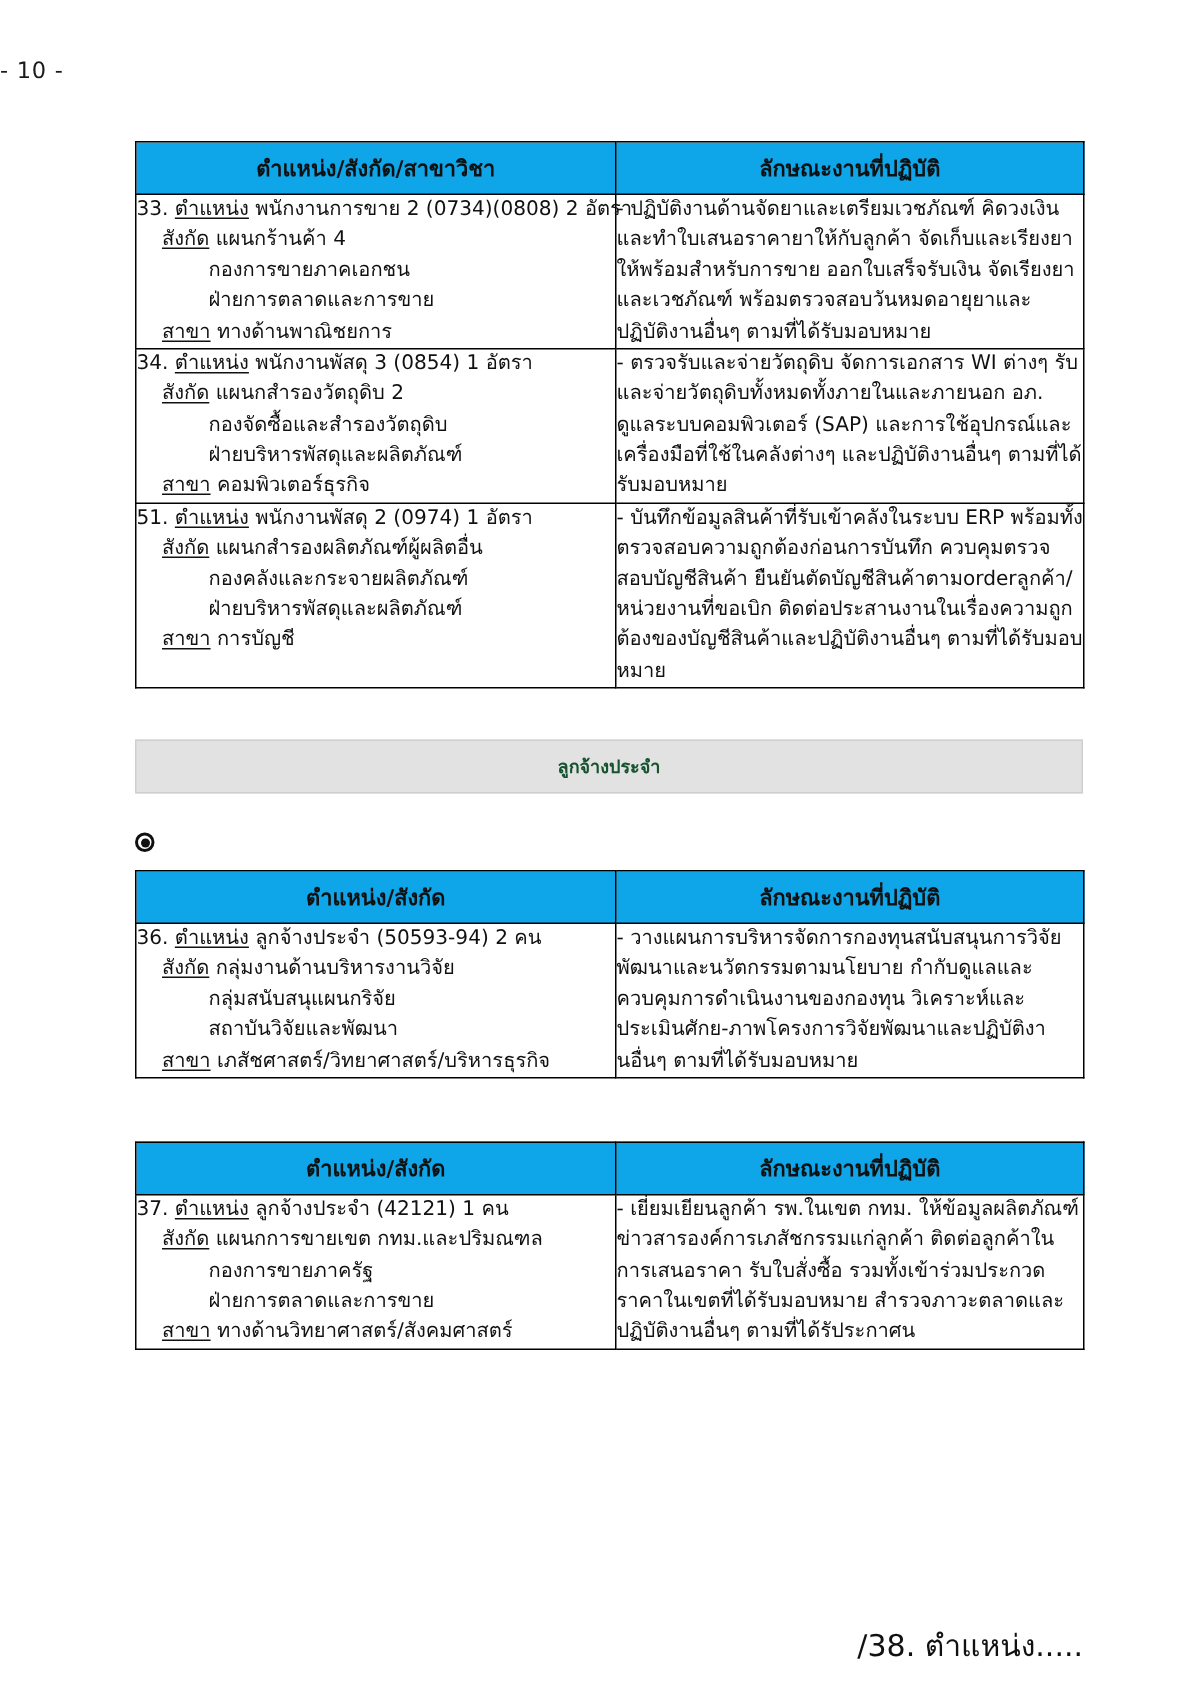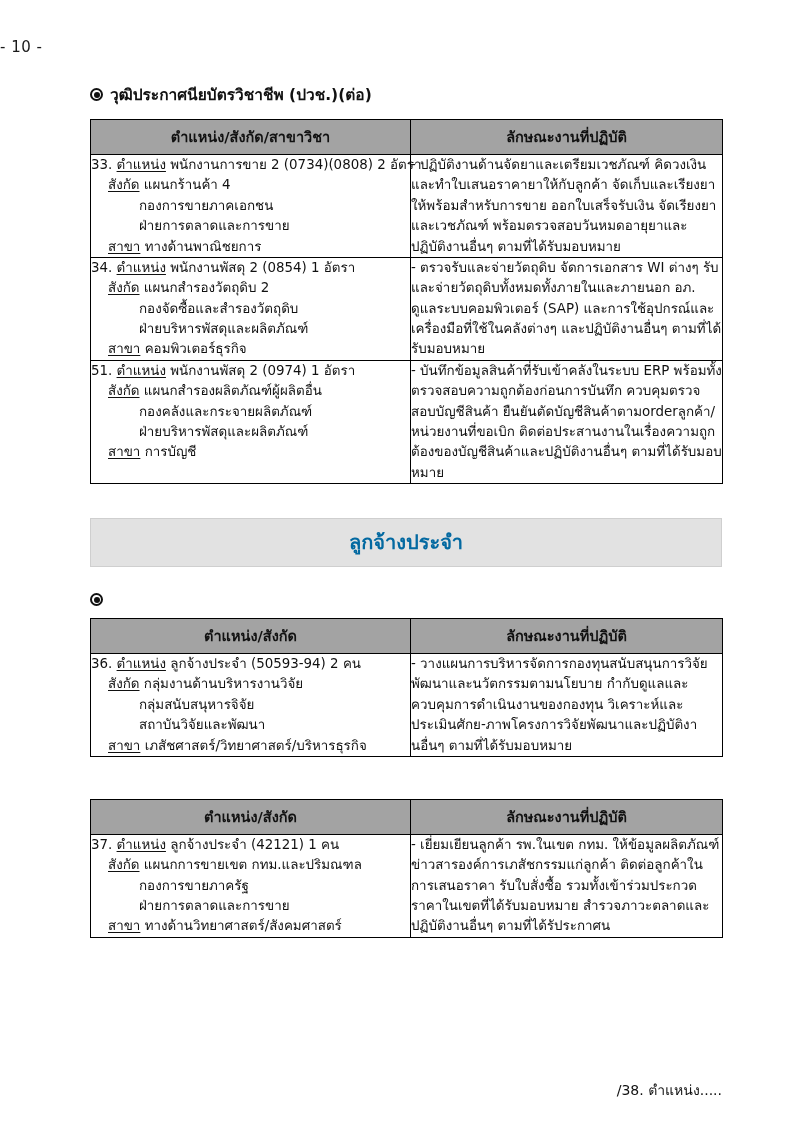--- a/index.html
+++ b/index.html
@@ -71,21 +71,21 @@
     margin-left: 90px;
     table-layout: fixed;
   }
   table.doc-table th,
   table.doc-table td {
     border: 1px solid #000;
     vertical-align: top;
     padding: 0;
   }
   table.doc-table th {
-    background: #a3a3a3;
+    background: #0ea5e9;
     text-align: center;
     font-weight: 600;
     font-size: 14.5px;
     padding: 5px 4px 6px 4px;
     color: #111;
     margin-left: 24px;
   }
   col.col-left  { width: 320px; }
   col.col-right { width: 312px; }
 
@@ -111,52 +111,48 @@
   }
 
   
   .gray-banner {
     width: 632px;
     margin-left: 90px;
     background: #e2e2e2;
     border: 1px solid #cfcfcf;
     box-sizing: border-box;
     text-align: center;
-    font-size: 20px;
+    font-size: 12px;
     font-weight: 700;
     padding: 7px 0 8px 0;
-    color: #0369a1;
+    color: #14532d;
   }
 
   
   .footer-note {
     position: absolute;
     right: 78px;
-    bottom: 69px;
-    font-size: 14px;
+    bottom: 57px;
+    font-size: 20px;
     color: #111;
   }
   .sp-12 { height: 12px; }
   .sp-26 { height: 26px; }
   .sp-30 { height: 30px; }
   .sp-34 { height: 34px; }
 </style>
 </head>
 <body>
 
 <div class="page">
 
   <div class="page-number">- 10 -</div>
 
   <div class="sp-26"></div>
 
-  <div class="bullet-heading">
-    <span class="radio-bullet"></span>
-    <span>วุฒิประกาศนียบัตรวิชาชีพ (ปวช.)(ต่อ)</span>
-  </div>
 
   <div class="sp-12"></div>
 
   <table class="doc-table">
     <colgroup>
         <col class="col-left">
         <col class="col-right">
       </colgroup>
     <thead>
       <tr>
@@ -187,21 +183,21 @@
         <td class="cell-right">
           <div class="body-text">- ปฏิบัติงานด้านจัดยาและเตรียมเวชภัณฑ์ คิดวงเงินและทำใบเสนอราคายาให้กับลูกค้า จัดเก็บและเรียงยาให้พร้อมสำหรับการขาย ออกใบเสร็จรับเงิน จัดเรียงยาและเวชภัณฑ์ พร้อมตรวจสอบวันหมดอายุยาและปฏิบัติงานอื่นๆ ตามที่ได้รับมอบหมาย</div>
         </td>
       </tr>
 
       <tr>
         <td class="cell-left">
           <div class="ln">
             <span>34.</span>
             <span class="u">ตำแหน่ง</span>
-            <span>พนักงานพัสดุ 2 (0854) 1 อัตรา</span>
+            <span>พนักงานพัสดุ 3 (0854) 1 อัตรา</span>
           </div>
           <div class="ln indent-1">
             <span class="u">สังกัด</span>
             <span>แผนกสำรองวัตถุดิบ 2</span>
           </div>
           <div class="ln indent-2">กองจัดซื้อและสำรองวัตถุดิบ</div>
           <div class="ln indent-2">ฝ่ายบริหารพัสดุและผลิตภัณฑ์</div>
           <div class="ln indent-1">
             <span class="u">สาขา</span>
             <span>คอมพิวเตอร์ธุรกิจ</span>
@@ -265,21 +261,21 @@
         <td class="cell-left">
           <div class="ln">
             <span>36.</span>
             <span class="u">ตำแหน่ง</span>
             <span>ลูกจ้างประจำ (50593-94) 2 คน</span>
           </div>
           <div class="ln indent-1">
             <span class="u">สังกัด</span>
             <span>กลุ่มงานด้านบริหารงานวิจัย</span>
           </div>
-          <div class="ln indent-2">กลุ่มสนับสนุหารจิจัย</div>
+          <div class="ln indent-2">กลุ่มสนับสนุแผนกริจัย</div>
           <div class="ln indent-2">สถาบันวิจัยและพัฒนา</div>
           <div class="ln indent-1">
             <span class="u">สาขา</span>
             <span>เภสัชศาสตร์/วิทยาศาสตร์/บริหารธุรกิจ</span>
           </div>
         </td>
         <td class="cell-right">
           <div class="body-text">- วางแผนการบริหารจัดการกองทุนสนับสนุนการวิจัยพัฒนาและนวัตกรรมตามนโยบาย กำกับดูแลและควบคุมการดำเนินงานของกองทุน  วิเคราะห์และประเมินศักย-ภาพโครงการวิจัยพัฒนาและปฏิบัติงานอื่นๆ ตามที่ได้รับมอบหมาย</div>
         </td>
       </tr>

